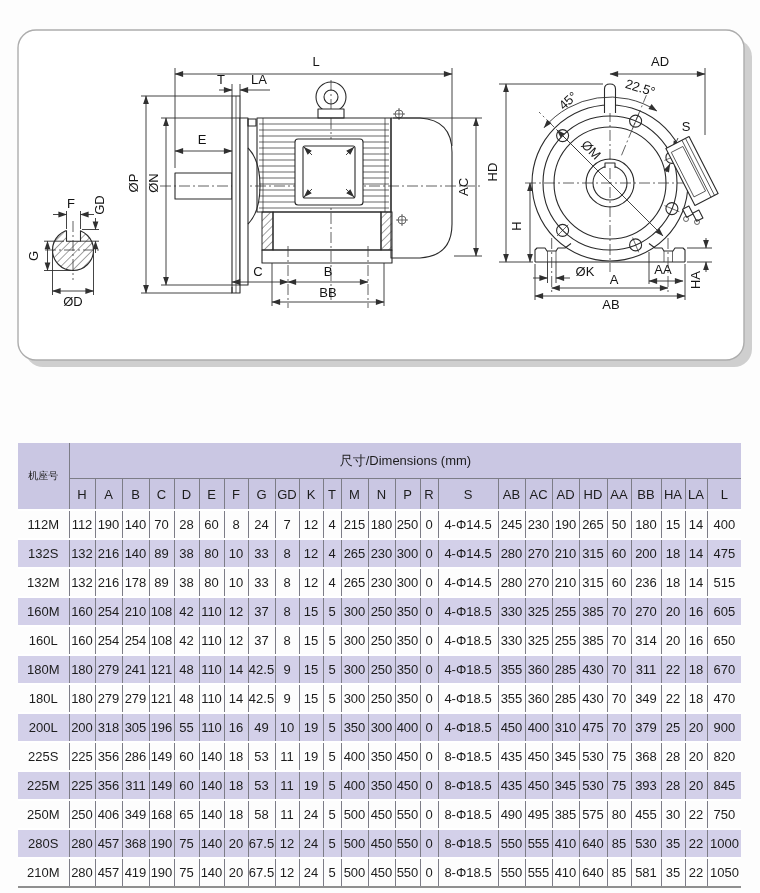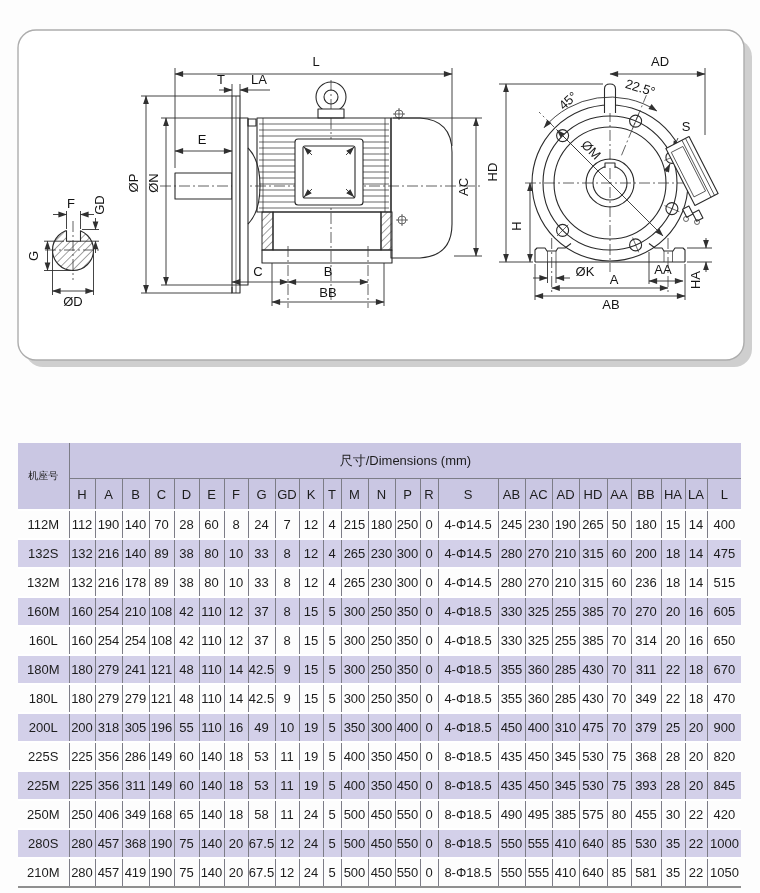--- a/index.html
+++ b/index.html
@@ -612,21 +612,21 @@
             <td>0</td>
             <td>8-Φ18.5</td>
             <td>490</td>
             <td>495</td>
             <td>385</td>
             <td>575</td>
             <td>80</td>
             <td>455</td>
             <td>30</td>
             <td>22</td>
-            <td>420</td>
+            <td>750</td>
           </tr>
           <tr>
             <td>280S</td>
             <td>280</td>
             <td>457</td>
             <td>368</td>
             <td>190</td>
             <td>75</td>
             <td>140</td>
             <td>20</td>

